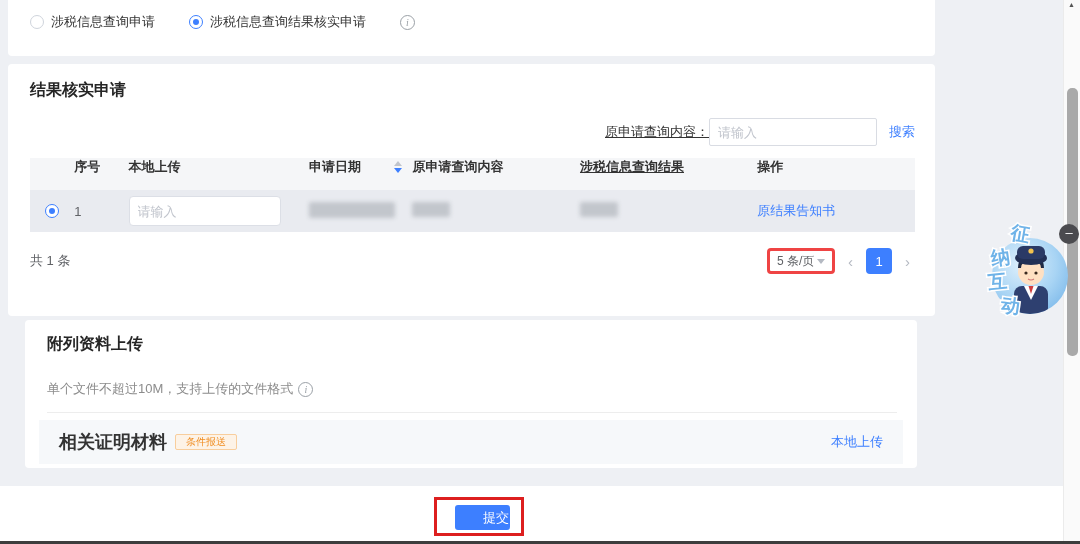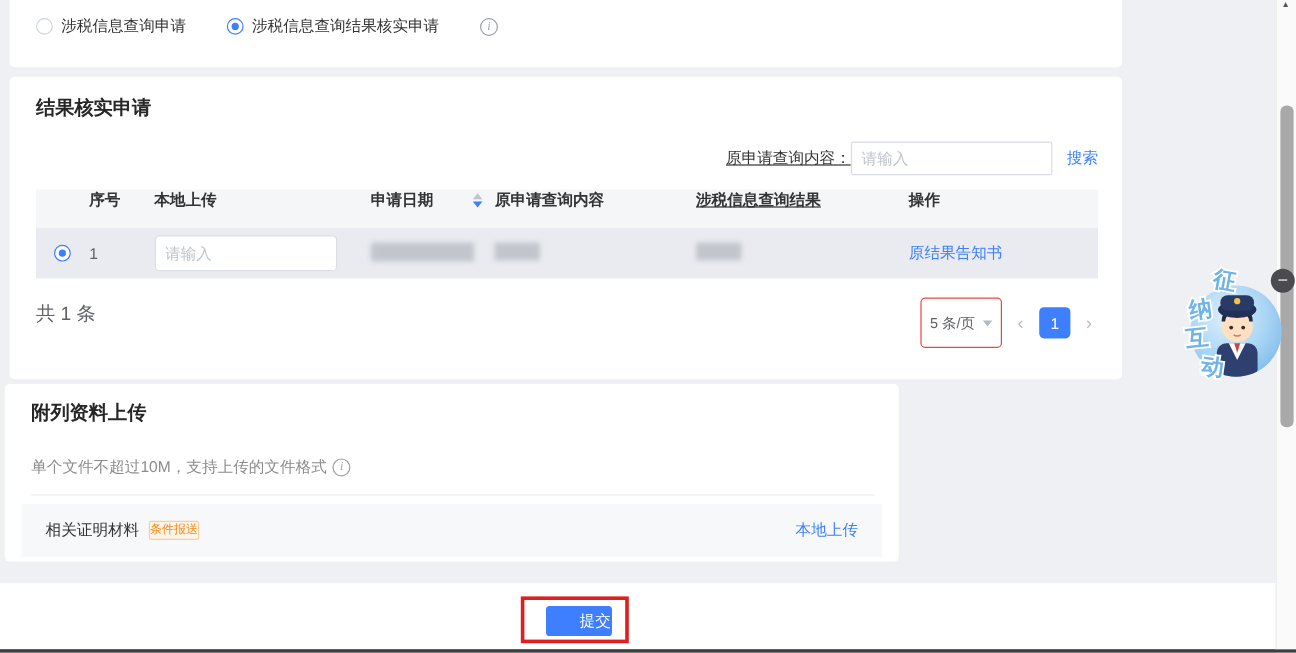--- a/index.html
+++ b/index.html
@@ -6,21 +6,21 @@
   html,body { width:1080px; height:544px; }
   body {
     position: relative; overflow: hidden;
     background: #eef0f4;
     font-family: "Liberation Sans", "DejaVu Sans", sans-serif;
     color: #333;
   }
   .card { position: absolute; background: #fff; border-radius: 4px; }
   #card-top { left:8px; top:0; width:927px; height:56px; border-radius:0 0 4px 4px; }
   #card-main { left:8px; top:64px; width:927px; height:252px; }
-  #card-upload { left:4px; top:320px; width:745px; height:148px; }
+  #card-upload { left:25px; top:320px; width:892px; height:148px; }
 
   
   .radio-row { position:absolute; left:22px; top:13px; display:flex; align-items:center; gap:10px; }
   .radio-item { display:flex; align-items:center; gap:7px; cursor:pointer; }
   .radio-circle { width:14px; height:14px; border-radius:50%; border:1px solid #cfd4dc; background:#fff; position:relative; }
   .radio-circle.checked { border-color:#3d7fff; }
   .radio-circle.checked::after { content:""; position:absolute; left:3px; top:3px; width:6px; height:6px; border-radius:50%; background:#3d7fff; }
   .radio-label { font-size:13px; color:#333; }
   .gap-lg { width:14px; }
   .info-icon { width:15px; height:15px; border:1px solid #9aa0a6; border-radius:50%; color:#9aa0a6;
@@ -45,39 +45,39 @@
   .sort-carets { position:absolute; right:10px; top:50%; transform:translateY(-50%); display:flex; flex-direction:column; gap:2px; cursor:pointer; }
   .caret-up { width:0; height:0; border-left:4px solid transparent; border-right:4px solid transparent; border-bottom:5px solid #c0c4cc; }
   .caret-down { width:0; height:0; border-left:4px solid transparent; border-right:4px solid transparent; border-top:5px solid #3d7fff; }
   .cell-input { width:152px; height:30px; border:1px solid #dcdfe6; border-radius:4px; background:#fff;
     padding:0 8px; font-size:13px; outline:none; font-family:inherit; }
   .cell-input::placeholder { color:#c0c4cc; }
   .redacted { background:#c2c6cc; border-radius:2px; filter:blur(2px); display:inline-block; }
   .red-a { width:86px; height:16px; }
   .red-b { width:38px; height:15px; }
 
-  .total-text { position:absolute; left:22px; top:188px; font-size:16px; color:#606266; }
+  .total-text { position:absolute; left:22px; top:188px; font-size:13px; color:#606266; }
 
   
   .pagination { position:absolute; right:22px; top:184px; display:flex; align-items:center; gap:10px; }
-  .page-size { width:68px; height:42px; border:1px solid #ef4444; border-radius:4px; background:#fff;
+  .page-size { width:68px; height:26px; border:3px solid #ef4444; border-radius:4px; background:#fff;
     display:flex; align-items:center; justify-content:space-between; padding:0 7px; font-size:12px; color:#606266; cursor:pointer; }
   .chev-down { width:0; height:0; border-left:4px solid transparent; border-right:4px solid transparent; border-top:5px solid #b4b9c2; }
   .page-arrow { font-size:15px; color:#b4b9c2; cursor:pointer; padding:0 3px; }
   .page-num { width:26px; height:26px; background:#3d7fff; color:#fff; border-radius:4px; font-size:13px;
     display:flex; align-items:center; justify-content:center; cursor:pointer; }
 
   
   .hint-text { position:absolute; left:22px; top:60px; font-size:13px; color:#8c8c8c; display:flex; align-items:center; gap:5px; }
   .divider { position:absolute; left:22px; right:20px; top:92px; height:1px; background:#ededed; }
   .upload-row { position:absolute; left:14px; right:14px; top:100px; height:44px; background:#f6f8fa;
     display:flex; align-items:center; padding:0 20px; }
-  .material-name { font-size:13px; font-weight:normal; color:#333; }
+  .material-name { font-size:18px; font-weight:bold; color:#333; }
   .badge { margin-left:8px; font-size:10px; color:#f08c1f; background:#fdf3e7; border:1px solid #f8ce9d;
-    border-radius:2px; padding:1px 0; line-height:12px; }
+    border-radius:2px; padding:1px 10px; line-height:12px; }
   .spacer { flex:1; }
 
   
   #footer-bar { position:absolute; left:0; top:486px; width:1080px; height:55px; background:#fff; }
   .annotation-rect { position:absolute; left:434px; top:11px; width:90px; height:39px; border:3px solid #dd1f1f; z-index:3; }
   .submit-btn { position:absolute; left:455px; top:19px; width:55px; height:25px; background:#3d7fff; color:#fff;
     border:none; border-radius:3px; font-size:13px; cursor:pointer; font-family:inherit; z-index:2;padding-left:27px; }
   #bottom-line { position:absolute; left:0; top:541px; width:1080px; height:3px; background:#3d3d3d; }
 
   

